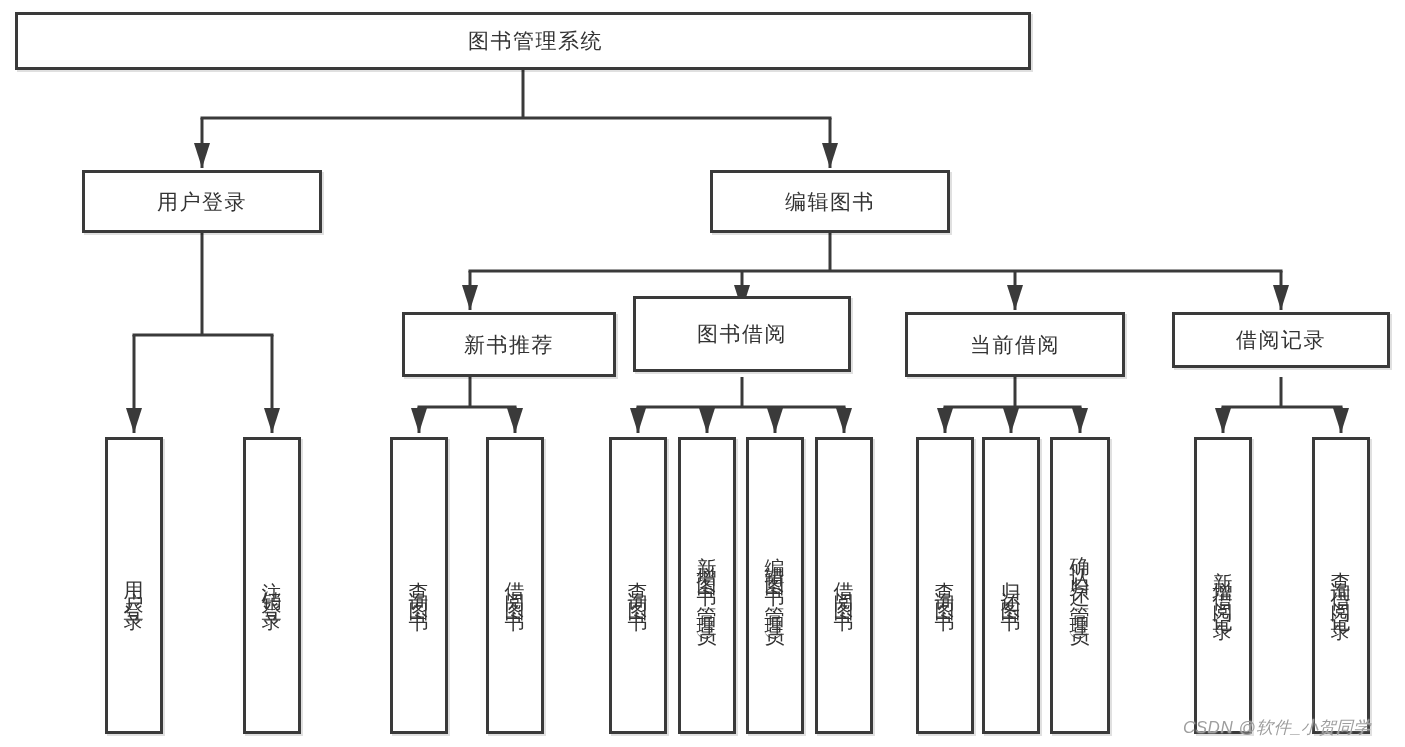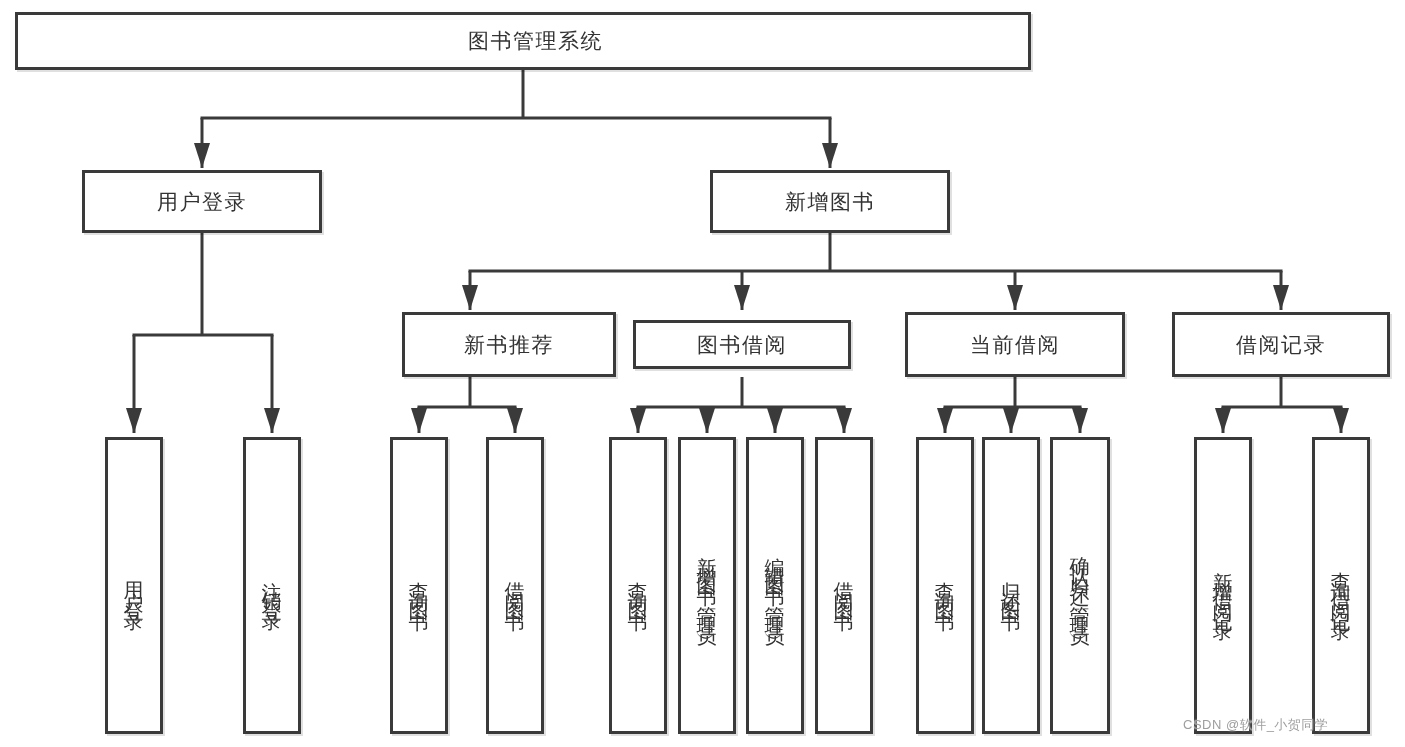--- a/index.html
+++ b/index.html
@@ -19,32 +19,32 @@
   .vnode{top:437px;height:297px;width:58px;}
   .vnode .vlbl{
     writing-mode:vertical-rl;text-orientation:mixed;
     font-size:20px;line-height:1;letter-spacing:10px;color:var(--text,#333);
   }
   
   #n-root{left:15px;top:12px;width:1016px;height:58px;padding-left:25px;}
   #n-login{left:82px;top:170px;width:240px;height:63px;}
   #n-mgmt{left:710px;top:170px;width:240px;height:63px;}
   #n-rec{left:363px;top:312px;width:214px;height:65px;margin-left:39px;}
-  #n-borrow{left:633px;top:320px;width:218px;height:49px;text-align:center;}
+  #n-borrow{left:633px;top:296px;width:218px;height:76px;text-align:center;}
   #n-current{left:905px;top:312px;width:220px;height:65px;}
-  #n-records{left:1172px;top:312px;width:218px;height:65px;}
+  #n-records{left:1172px;top:312px;width:218px;height:56px;}
   
   #v1{left:105px;}  #v2{left:243px;}
   #v3{left:390px;}  #v4{left:486px;}
   #v5{left:609px;}  #v6{left:678px;}  #v7{left:746px;}  #v8{left:815px;}
   #v9{left:916px;}  #v10{left:982px;} #v11{left:1050px;width:60px;}
   #v12{left:1194px;} #v13{left:1312px;}
   .watermark{
-    position:absolute;left:1183px;top:716px;font-size:13px;letter-spacing:0.5px;
-    color:var(--watermark-text,#9e9e9e);white-space:nowrap;text-shadow:0 0 2px #fff;
+    position:absolute;left:1183px;top:716px;font-size:17px;letter-spacing:0.5px;
+    color:var(--watermark-text,#9e9e9e);white-space:nowrap;text-shadow:0 0 2px #fff;font-style:italic;
   }
 </style>
 </head>
 <body style="--line: #3a3a3a; --box-border: #3a3a3a; --text: #333333; --watermark-text: #9e9e9e; --background: #ffffff;">
 
 <div class="canvas">
 
   <svg class="connectors" viewBox="0 0 1405 747" xmlns="http://www.w3.org/2000/svg">
     <defs>
       <marker id="arw" markerUnits="userSpaceOnUse" markerWidth="28" markerHeight="20" viewBox="0 0 28 20" refX="26" refY="10" orient="auto">
@@ -108,21 +108,21 @@
   </svg>
 
   <div class="node hnode" id="n-root">
     <span class="lbl">图书管理系统</span>
   </div>
 
   <div class="node hnode" id="n-login">
     <span class="lbl">用户登录</span>
   </div>
   <div class="node hnode" id="n-mgmt">
-    <span class="lbl">新增图书</span>
+    <span class="lbl">编辑图书</span>
   </div>
 
   <div class="node hnode" id="n-rec">
     <span class="lbl">新书推荐</span>
   </div>
   <div class="node hnode" id="n-borrow">
     <span class="lbl">图书借阅</span>
   </div>
   <div class="node hnode" id="n-current">
     <span class="lbl">当前借阅</span>

